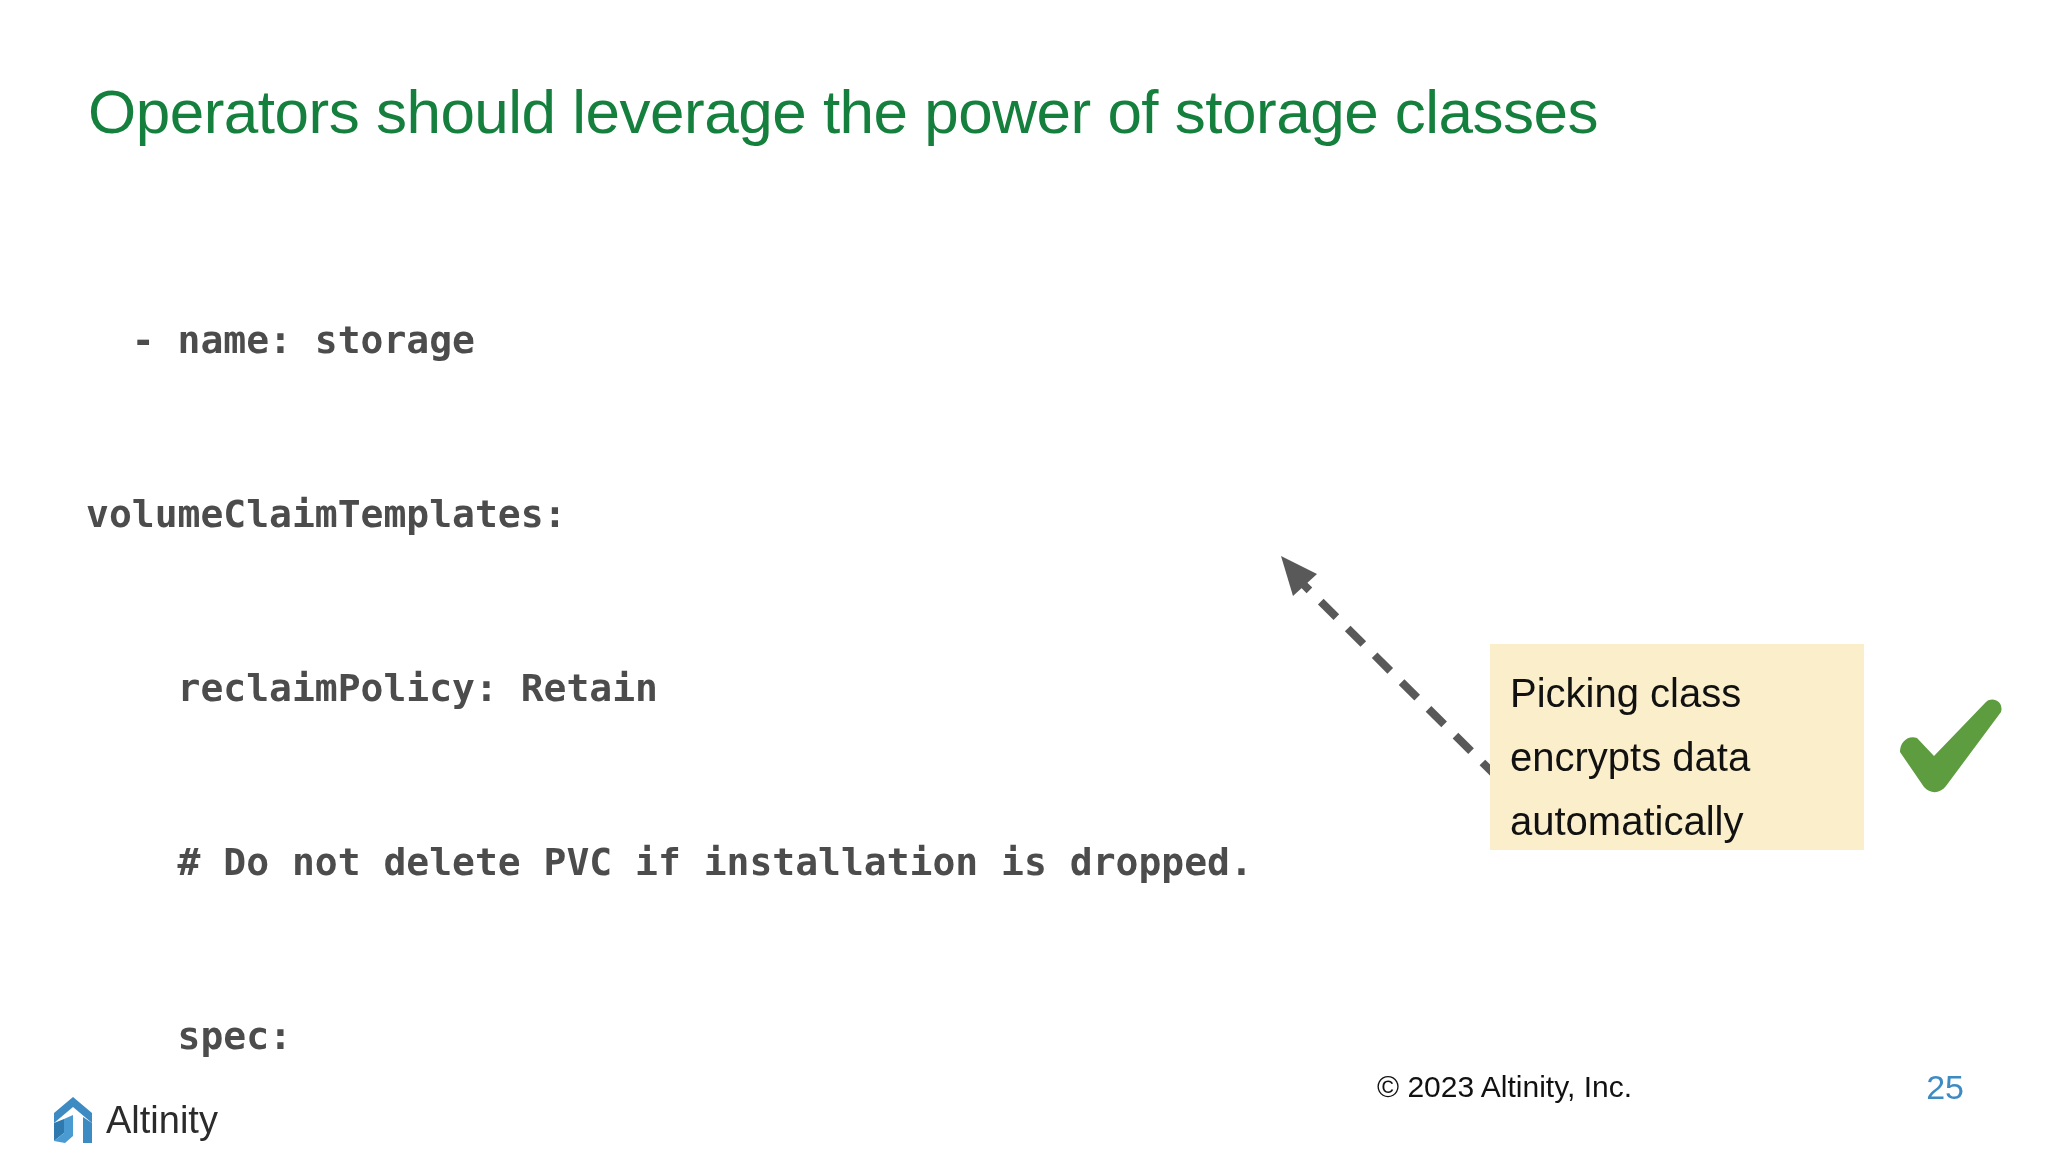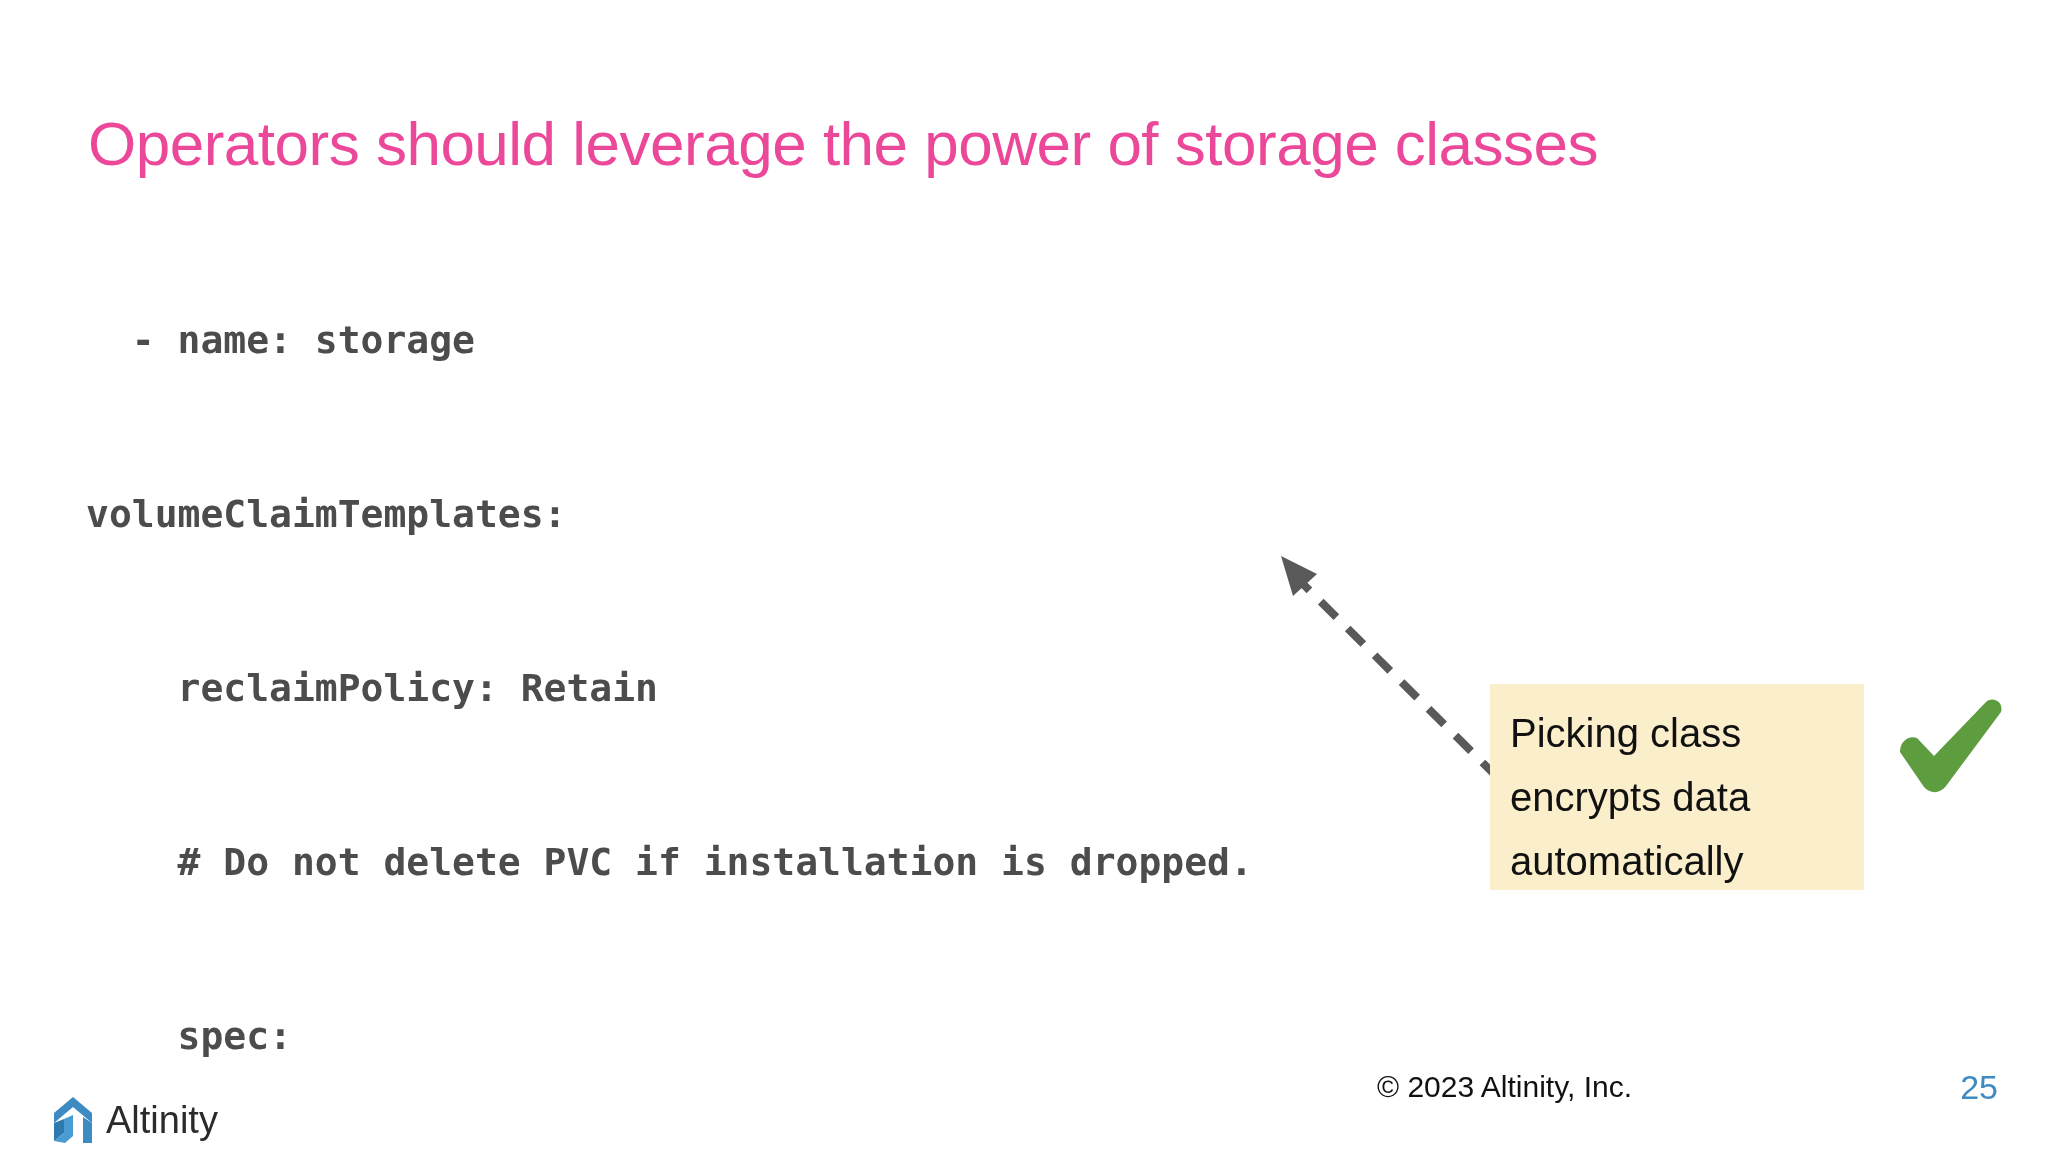--- a/index.html
+++ b/index.html
@@ -22,24 +22,23 @@
   
   #slide-title {
     position: absolute;
     left: 88px;
     top: 78px;
     width: 1880px;
     font-family: "Liberation Sans", sans-serif;
     font-size: 62px;
     font-weight: 400;
     letter-spacing: -0.5px;
-    color: #ec4899;
+    color: #15803d;
     line-height: 1.1;
     white-space: nowrap;
-    margin-top: 32px;
   }
 
   
   #code-block {
     position: absolute;
     left: 86px;
     top: 195px;
     font-family: "DejaVu Sans Mono", "Liberation Mono", monospace;
     font-size: 38px;
     font-weight: 700;
@@ -50,21 +49,21 @@
   }
   .code-line {
     white-space: pre;
     height: 58px;
   }
 
   
   #callout-box {
     position: absolute;
     left: 1490px;
-    top: 684px;
+    top: 644px;
     width: 374px;
     height: 206px;
     background: #FAEECB;
     box-sizing: border-box;
     padding: 17px 8px 0 20px;
   }
   #callout-text {
     font-family: "Liberation Sans", sans-serif;
     font-size: 40px;
     font-weight: 400;
@@ -119,21 +118,21 @@
     left: 0;
     top: 1070px;
     width: 1632px;
     text-align: right;
     font-family: "Liberation Sans", sans-serif;
     font-size: 30px;
     color: #111111;
   }
   #footer-pagenum {
     position: absolute;
-    right: 50px;
+    right: 84px;
     top: 1068px;
     font-family: "Liberation Sans", sans-serif;
     font-size: 34px;
     color: #3E8BC4;
   }
 </style>
 </head>
 <body>
 
 <div id="slide">

